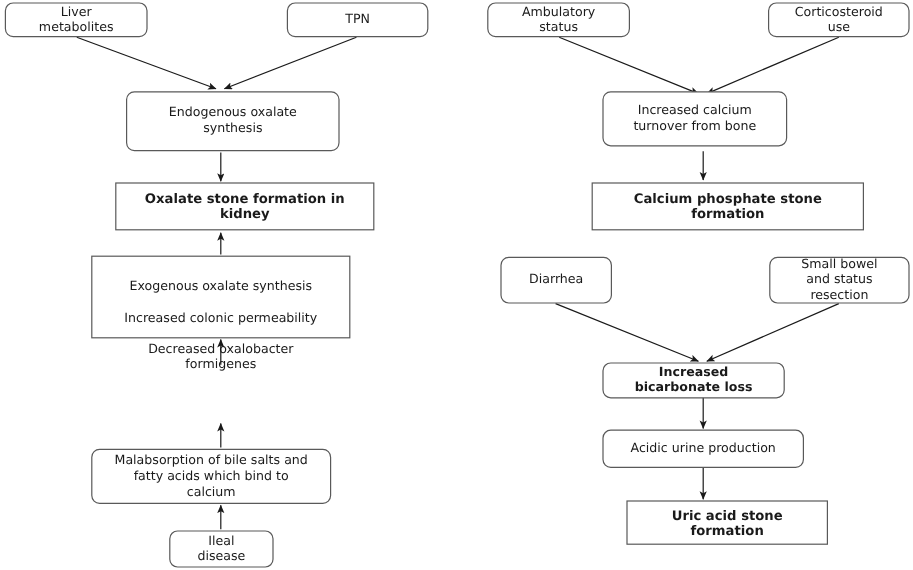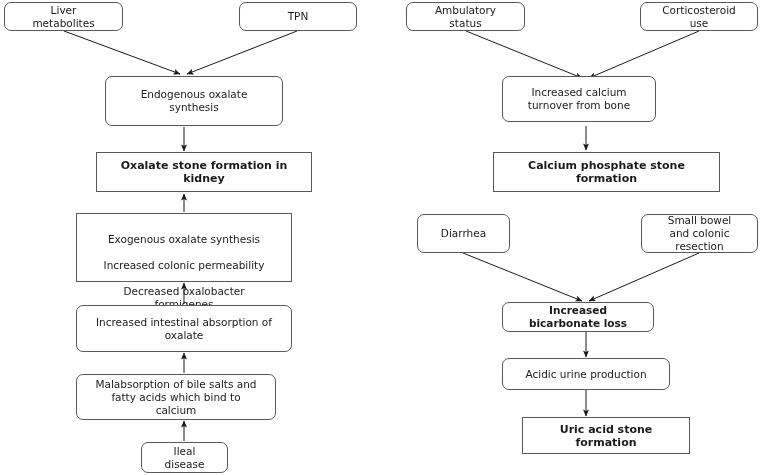--- a/index.html
+++ b/index.html
@@ -93,37 +93,36 @@
   <div class="node rounded" style="left:105px; top:76px; width:178px; height:50px;">Endogenous oxalate synthesis</div>
 
   <div class="node square bold" style="left:76px; top:152px; width:216px; height:40px;">Oxalate stone formation in kidney</div>
 
   <div class="node square multiline-left" style="left:76px; top:213px; width:216px; height:69px;">
     <div style="text-align:center;">Exogenous oxalate synthesis</div>
     <div style="text-align:center;">Increased colonic permeability</div>
     <div style="text-align:center;">Decreased oxalobacter formigenes</div>
   </div>
 
-  <div class="node rounded" style="left:76px; top:305px; width:216px; height:47px;">Increased intestinal absorption of oxalate</div>
 
   <div class="node rounded" style="left:76px; top:374px; width:200px; height:46px;">Malabsorption of bile salts and fatty acids which bind to calcium</div>
 
   <div class="node rounded" style="left:141px; top:442px; width:87px; height:31px;">Ileal disease</div>
 
   <div class="node rounded" style="left:406px; top:2px; width:119px; height:29px;">Ambulatory status</div>
 
   <div class="node rounded" style="left:640px; top:2px; width:118px; height:29px;">Corticosteroid use</div>
 
   <div class="node rounded" style="left:502px; top:76px; width:154px; height:46px;">Increased calcium turnover from bone</div>
 
   <div class="node square bold" style="left:473px; top:152px; width:227px; height:40px;">Calcium phosphate stone formation</div>
 
   <div class="node rounded" style="left:417px; top:214px; width:93px; height:39px;">Diarrhea</div>
 
-  <div class="node rounded" style="left:641px; top:214px; width:117px; height:39px;">Small bowel and colonic resection</div>
+  <div class="node rounded" style="left:641px; top:214px; width:117px; height:39px;">Small bowel and status resection</div>
 
   <div class="node rounded" style="left:502px; top:302px; width:152px; height:30px;font-weight:bold;">Increased bicarbonate loss</div>
 
   <div class="node rounded" style="left:502px; top:358px; width:168px; height:32px;">Acidic urine production</div>
 
   <div class="node square bold" style="left:502px; top:417px; width:168px; height:37px;">Uric acid stone formation</div>
 
 </div>
 
 </body></html>

